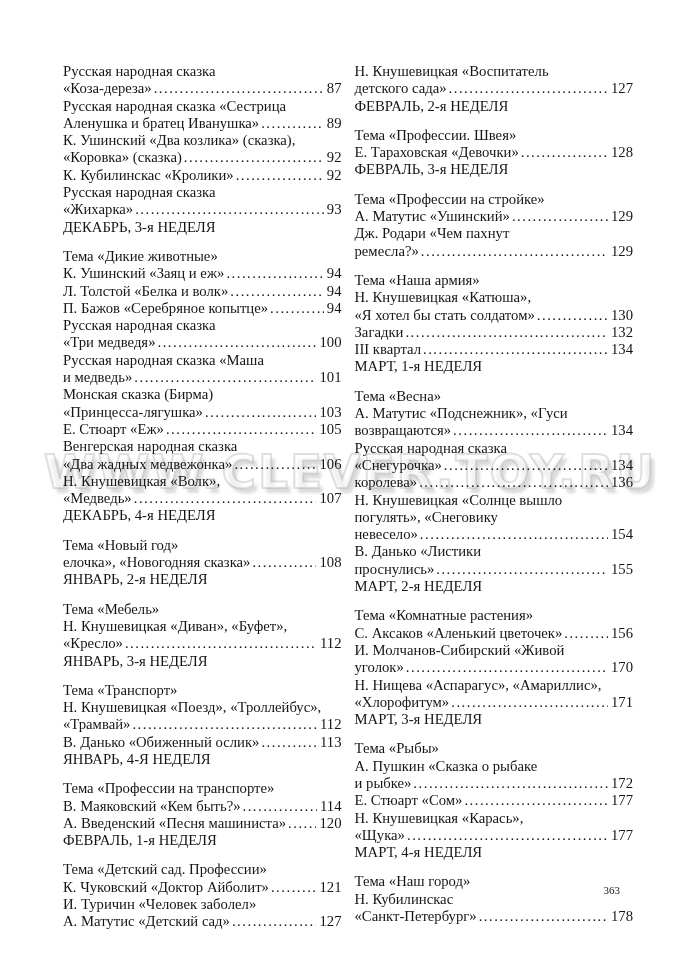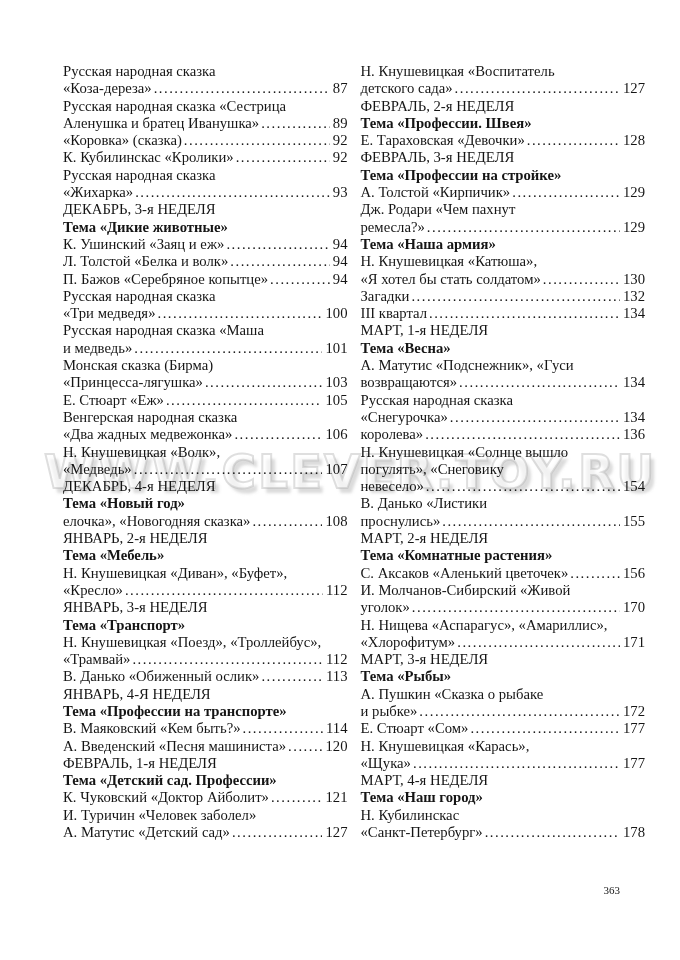--- a/index.html
+++ b/index.html
@@ -13,40 +13,41 @@
     height: 960px;
     background: #ffffff;
     overflow: hidden;
     font-family: "Liberation Serif", "DejaVu Serif", serif;
     color: #151515;
   }
   .columns {
     position: absolute;
     top: 63px;
     left: 63px;
-    right: 35px;
+    right: 47px;
     display: flex;
     gap: 13px;
   }
   .col {
     flex: 1 1 0;
     min-width: 0;
   }
   .line {
     display: flex;
     align-items: baseline;
     font-size: 14.7px;
     line-height: 17.3px;
     white-space: nowrap;
   }
   .line .txt {
     flex: 0 0 auto;
   }
   .line.bold .txt {
-    font-weight: bold;
+    font-weight: normal;
+    margin-top: 12px;
   }
   .leader {
     flex: 1 1 auto;
     overflow: hidden;
     margin: 0 3px 0 2px;
     min-width: 0;
   }
   .leader::after {
     content: "..................................................................................";
     letter-spacing: 1.5px;
@@ -94,20 +95,23 @@
         </div>
         <div class="line">
           <span class="txt">Русская народная сказка «Сестрица</span>
         </div>
         <div class="line">
           <span class="txt">Аленушка и братец Иванушка»</span>
           <span class="leader"></span>
           <span class="pg">89</span>
         </div>
         <div class="line">
+          <span class="txt">К. Ушинский «Два козлика» (сказка),</span>
+        </div>
+        <div class="line">
           <span class="txt">«Коровка» (сказка)</span>
           <span class="leader"></span>
           <span class="pg">92</span>
         </div>
         <div class="line">
           <span class="txt">К. Кубилинскас «Кролики»</span>
           <span class="leader"></span>
           <span class="pg">92</span>
         </div>
         <div class="line">
@@ -284,21 +288,21 @@
           <span class="leader"></span>
           <span class="pg">128</span>
         </div>
         <div class="line">
           <span class="txt">ФЕВРАЛЬ, 3-я НЕДЕЛЯ</span>
         </div>
         <div class="line bold">
           <span class="txt">Тема «Профессии на стройке»</span>
         </div>
         <div class="line">
-          <span class="txt">А. Толстой «Кирпичик»</span>
+          <span class="txt">А. Матутис «Ушинский»</span>
           <span class="leader"></span>
           <span class="pg">129</span>
         </div>
         <div class="line">
           <span class="txt">Дж. Родари «Чем пахнут</span>
         </div>
         <div class="line">
           <span class="txt">ремесла?»</span>
           <span class="leader"></span>
           <span class="pg">129</span>

